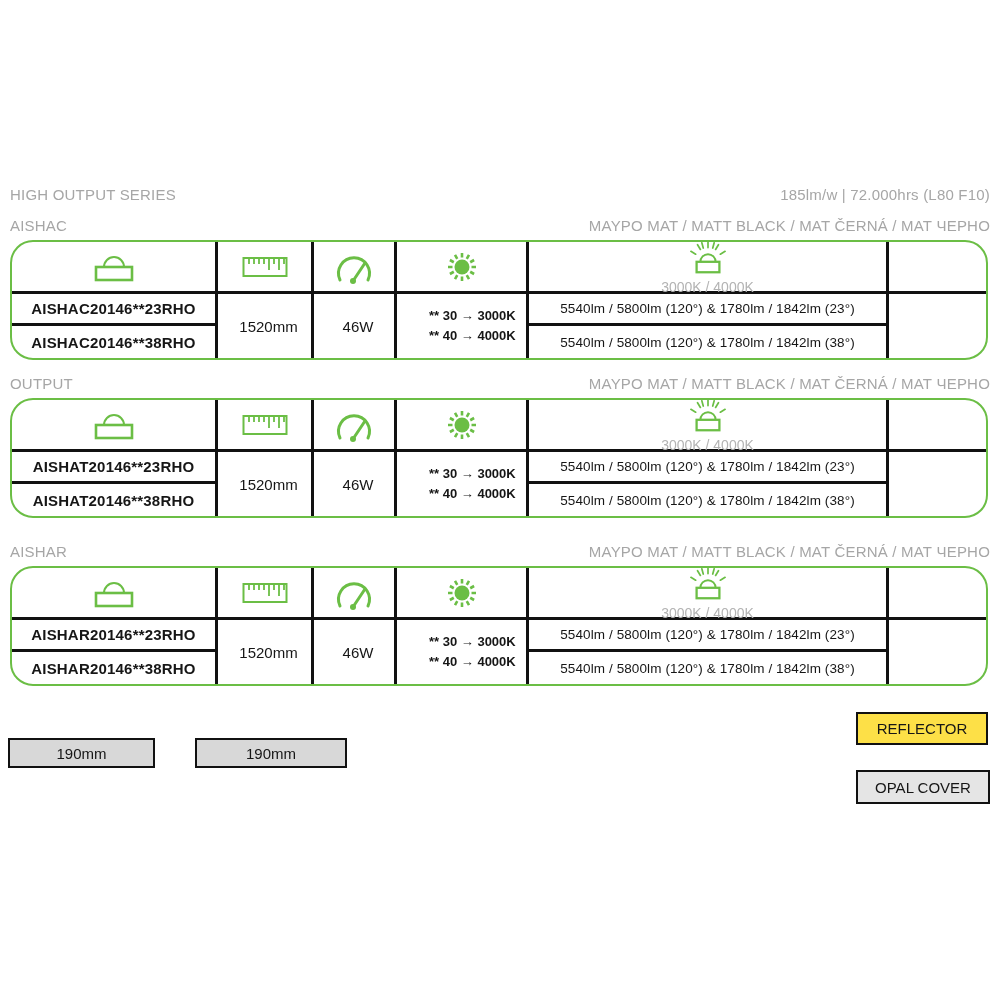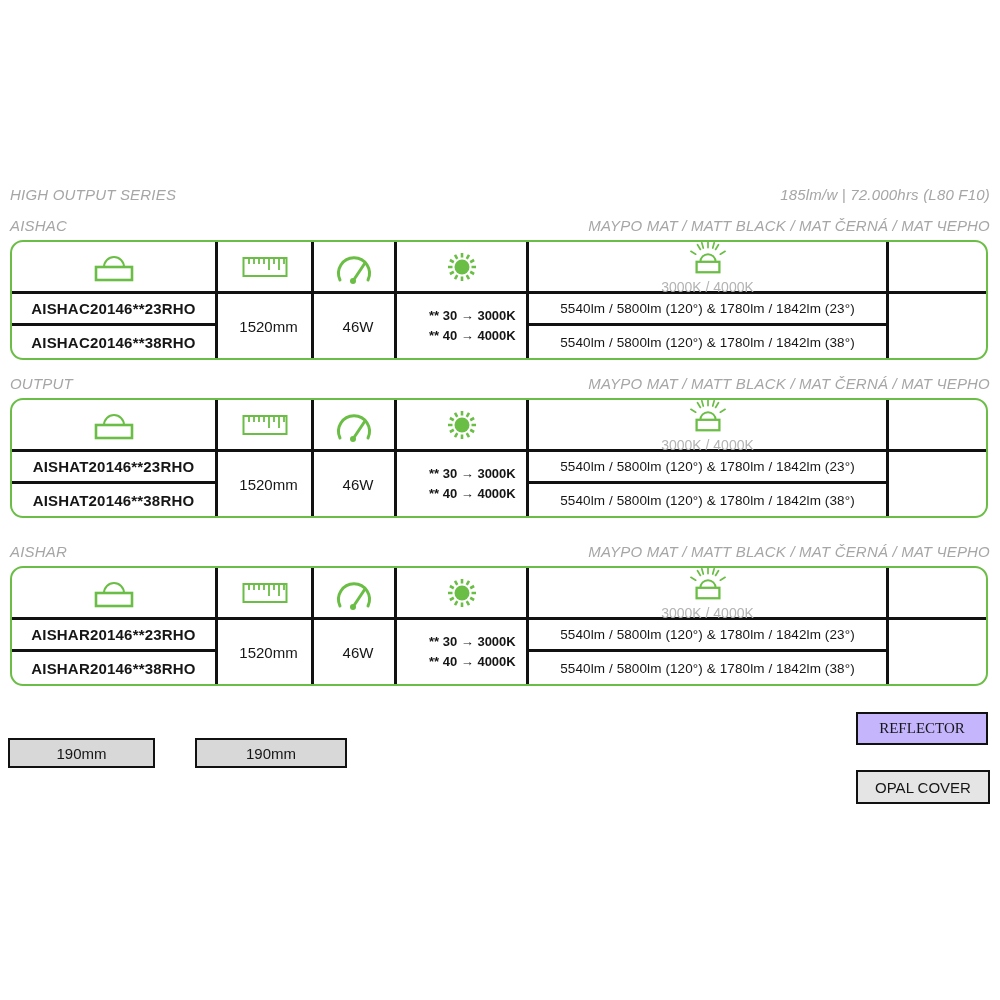--- a/index.html
+++ b/index.html
@@ -1,27 +1,27 @@
 <!DOCTYPE html>
 <html><head>
 <meta charset="utf-8">
 <style>
   html,body{margin:0;padding:0;}
   body{
     width:1000px;height:1000px;position:relative;background:#ffffff;
     font-family:"Liberation Sans", sans-serif;color:#161616;
   }
   .abs{position:absolute;}
-  .flex-between{display:flex;justify-content:space-between;align-items:center;font-style:italic;}
+  .flex-between{display:flex;justify-content:space-between;align-items:center;}
   .gray-label{color:#a6a6a6;font-size:15px;letter-spacing:0.2px;}
 
   
   .spec-table{
     position:absolute;left:10px;width:978px;height:120px;
-    border:2px solid #6bbe45;border-radius:13px;overflow:hidden;background:#fff;
+    border:2px solid #6bbe45;border-radius:23px;overflow:hidden;background:#fff;
     display:grid;
     grid-template-columns:206px 96px 83px 132px 360px 1fr;
     grid-template-rows:52px 32px 32px;
     box-sizing:border-box;
   }
   .cell{display:flex;align-items:center;justify-content:center;box-sizing:border-box;}
   .vline{border-right:3px solid #111;}
   .hcell{border-bottom:3px solid #111;}
   .sep{border-bottom:3px solid #111;}
   .gc1{grid-column:1}.gc2{grid-column:2}.gc3{grid-column:3}
@@ -39,21 +39,21 @@
 
   
   .dim-bar{position:absolute;left:8px;top:738px;width:825px;height:30px;display:flex;gap:42px;}
   .seg{box-sizing:border-box;border:2px solid #111;display:flex;align-items:center;
        justify-content:center;font-size:15px;}
   .seg + .seg{margin-left:-2px;}
   .seg-reflector{background:#d8d8d8;}
   .seg-opal{background:#fbf3a8;}
   .legend-box{position:absolute;box-sizing:border-box;border:2px solid #111;
        display:flex;align-items:center;justify-content:center;font-size:15px;}
-  .legend-reflector{left:856px;top:712px;width:132px;height:33px;background:#c4b5fd;font-family:Liberation Serif, serif;}
+  .legend-reflector{left:856px;top:712px;width:132px;height:33px;background:#fde047;}
   .legend-opal{left:856px;top:770px;width:134px;height:34px;background:#e5e5e5;}
 </style>
 </head>
 <body>
 
 <div class="abs flex-between" style="top:186px;left:10px;width:980px;">
   <span class="gray-label">HIGH OUTPUT SERIES</span>
   <span class="gray-label">185lm/w | 72.000hrs (L80 F10)</span>
 </div>
 

